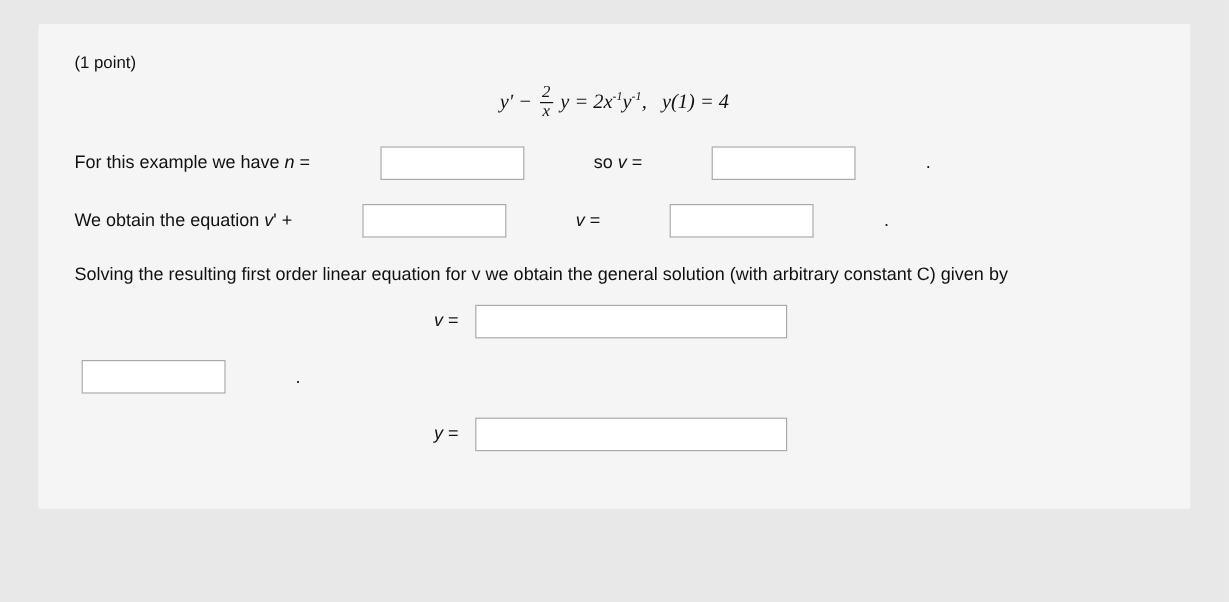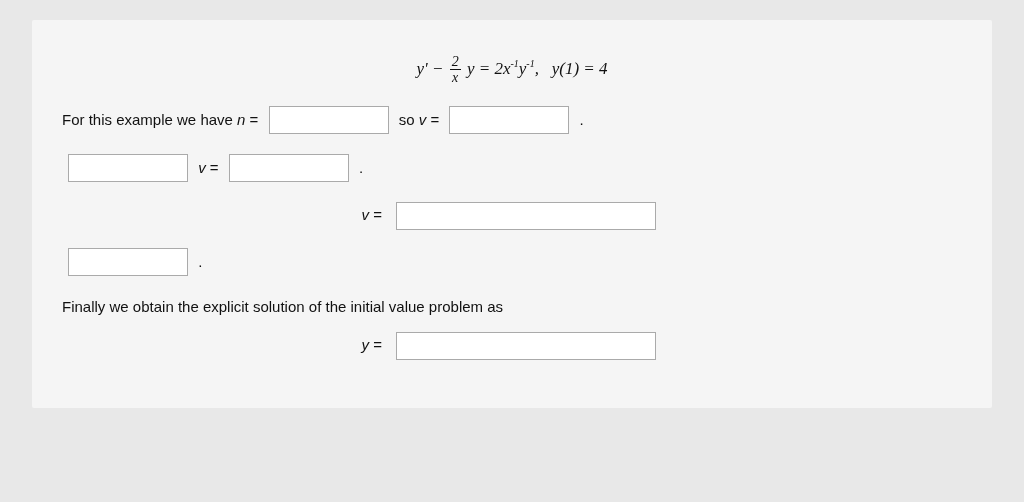--- a/index.html
+++ b/index.html
@@ -59,20 +59,21 @@
       padding: 0 2px;
       font-size: 14px;
       line-height: 1.1;
     }
     .row {
       display: flex;
       align-items: center;
       margin-bottom: 18px;
       font-size: 15px;
       font-family: Arial, sans-serif;
+      gap: 48px;
     }
     .math-input {
       display: inline-block;
       border: 1px solid #aaa;
       background: #fff;
       width: 120px;
       height: 28px;
       margin: 0 6px;
       vertical-align: middle;
     }
@@ -112,20 +113,21 @@
       margin: 8px 0 18px 0;
       font-size: 15px;
       font-family: Arial, sans-serif;
     }
   </style>
 </head>
 <body>
 
 <div class="container">
 
+  <div class="header-line">(1 point)</div>
 
   <div class="equation-block">
     <span style="font-style:italic;">y'</span>
     <span> − </span>
     <span class="fraction">
       <span class="num">2</span>
       <span class="den" style="font-style:italic;">x</span>
     </span>
     <span style="font-style:italic;">y</span>
     <span> = 2<i>x</i><sup>-1</sup><i>y</i><sup>-1</sup>,&nbsp;&nbsp; <i>y</i>(1) = 4</span>
@@ -133,36 +135,37 @@
 
   <div class="row spacing">
     <span>For this example we have&nbsp;<i>n</i>&nbsp;=&nbsp;</span>
     <div class="math-input"></div>
     <span>&nbsp;so <i>v</i>&nbsp;=&nbsp;</span>
     <div class="math-input"></div>
     <span>&nbsp;.</span>
   </div>
 
   <div class="row spacing">
+    <span>We obtain the equation&nbsp;<i>v</i>' +&nbsp;</span>
     <div class="math-input"></div>
     <span>&nbsp;<i>v</i>&nbsp;=&nbsp;</span>
     <div class="math-input"></div>
     <span>&nbsp;.</span>
   </div>
 
+  <div class="text-block">Solving the resulting first order linear equation for v we obtain the general solution (with arbitrary constant C) given by</div>
 
   <div class="equation-centered">
     <span><i>v</i>&nbsp;=&nbsp;</span>
     <div class="math-input-wide" style="display:inline-block;"></div>
   </div>
 
   <div class="row spacing">
     <div class="math-input-medium"></div>
     <span>&nbsp;.</span>
   </div>
 
-  <div class="text-block">Finally we obtain the explicit solution of the initial value problem as</div>
 
   <div class="equation-centered">
     <span><i>y</i>&nbsp;=&nbsp;</span>
     <div class="math-input-wide" style="display:inline-block;"></div>
   </div>
 </div>
 
 </body></html>

